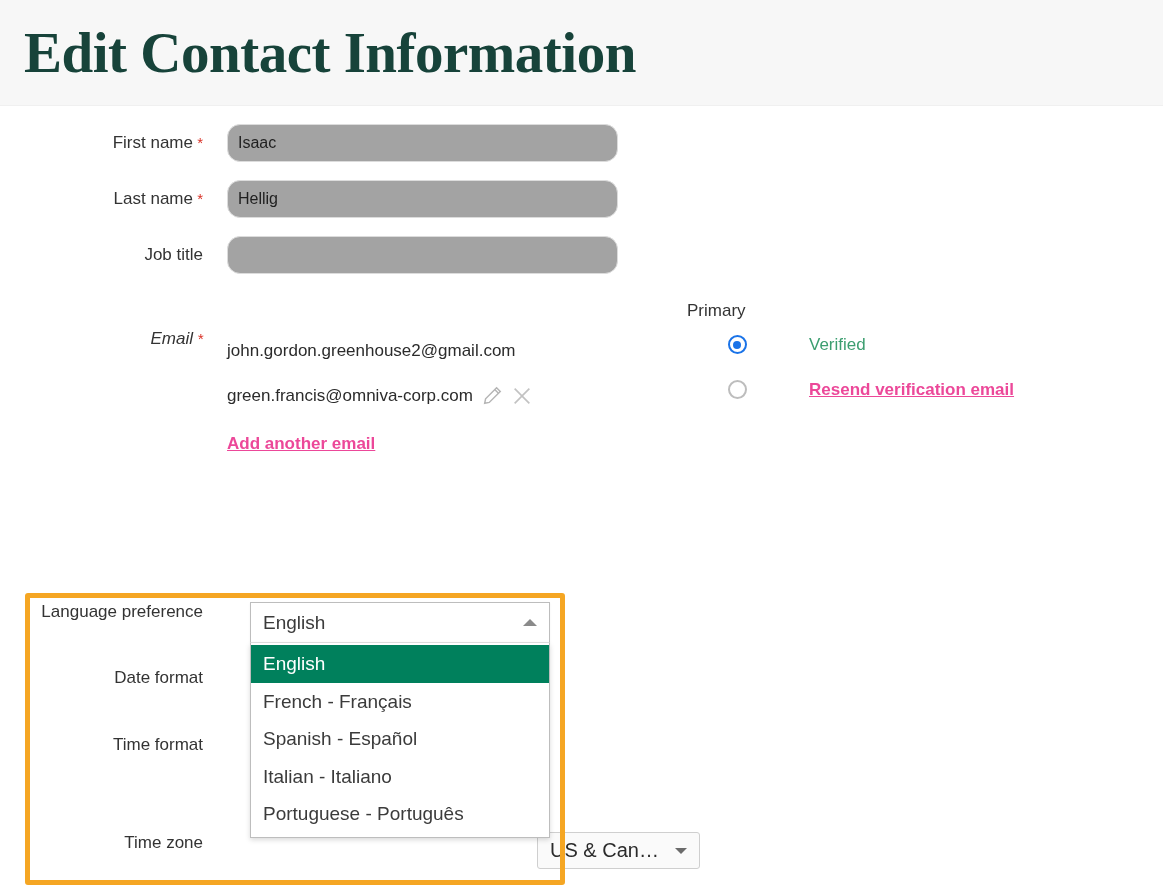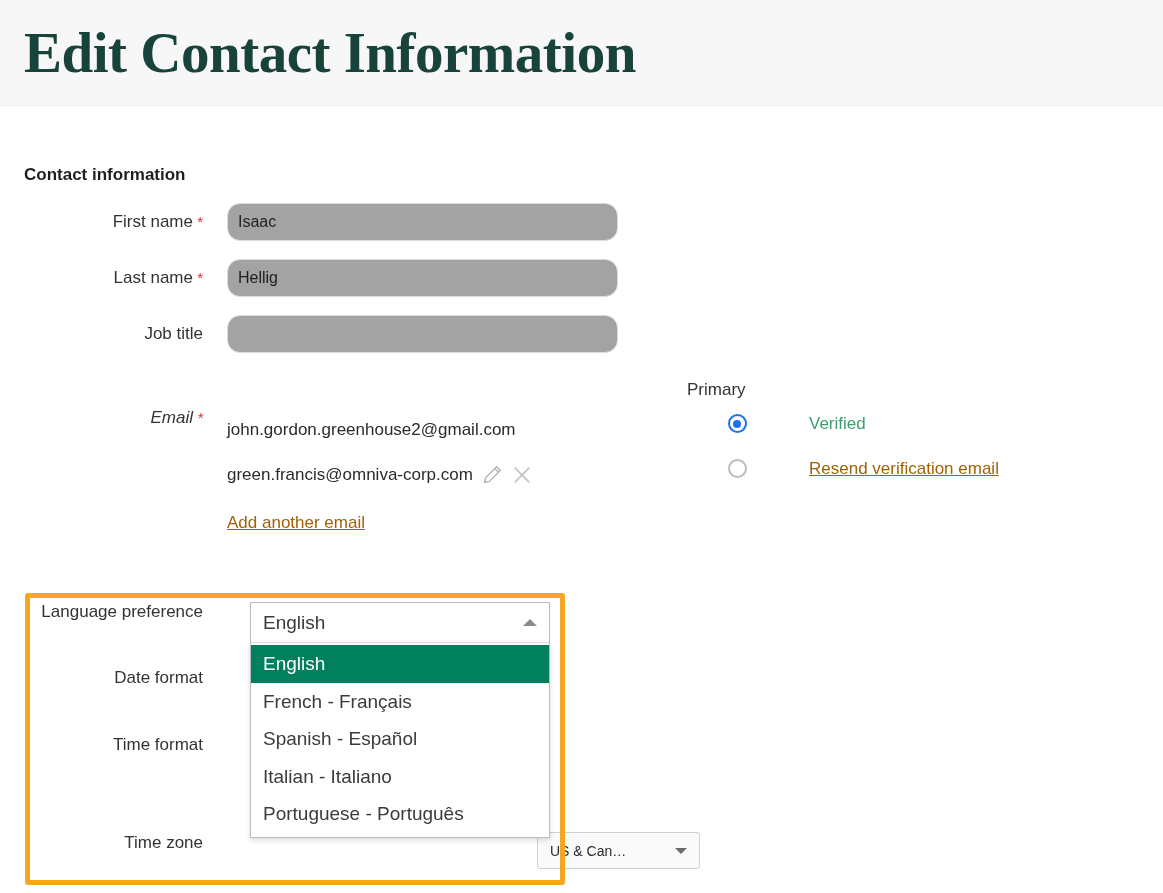--- a/index.html
+++ b/index.html
@@ -87,22 +87,22 @@
   .email-row {
     display: flex;
     align-items: center;
     height: 45px;
     font-size: 17px;
     color: #2b2b2b;
   }
   .email-icons { display: inline-flex; align-items: center; margin-left: 8px; gap: 8px; }
   .icon-btn { width: 22px; height: 22px; display: inline-block; cursor: pointer; }
   .link-green {
-    color: #a16207;
-    font-weight: 400;
+    color: #ec4899;
+    font-weight: 700;
     font-size: 17px;
     text-decoration: underline;
     cursor: pointer;
     text-align: right;
   }
   .add-email { margin-top: 12px; display: inline-block; }
 
   
   .primary-col { width: 100px; text-align: left; padding-top: 0; }
   .primary-head { font-size: 17px; color: #333; line-height: 22px; }
@@ -200,36 +200,35 @@
     top: 832px;
     width: 163px;
     height: 37px;
     background: #fafafa;
     border: 1px solid #cfcfcf;
     border-radius: 3px;
     display: flex;
     align-items: center;
     justify-content: space-between;
     padding: 0 12px;
-    font-size: 14px;
+    font-size: 20px;
     color: #2b2b2b;
     cursor: pointer;
     z-index: 2;
   }
 </style>
 </head>
 <body>
 
 <div class="page-header">
   <h1 class="page-title">Edit Contact Information</h1>
 </div>
 
 <div class="content">
 
-  <div class="section-title">Contact information</div>
 
   <div class="form-row">
     <div class="form-label">
       <span>First name</span><span class="req">&nbsp;*</span>
     </div>
     <input class="text-input" type="text" value="Isaac" style="">
   </div>
 
   <div class="form-row">
     <div class="form-label">

